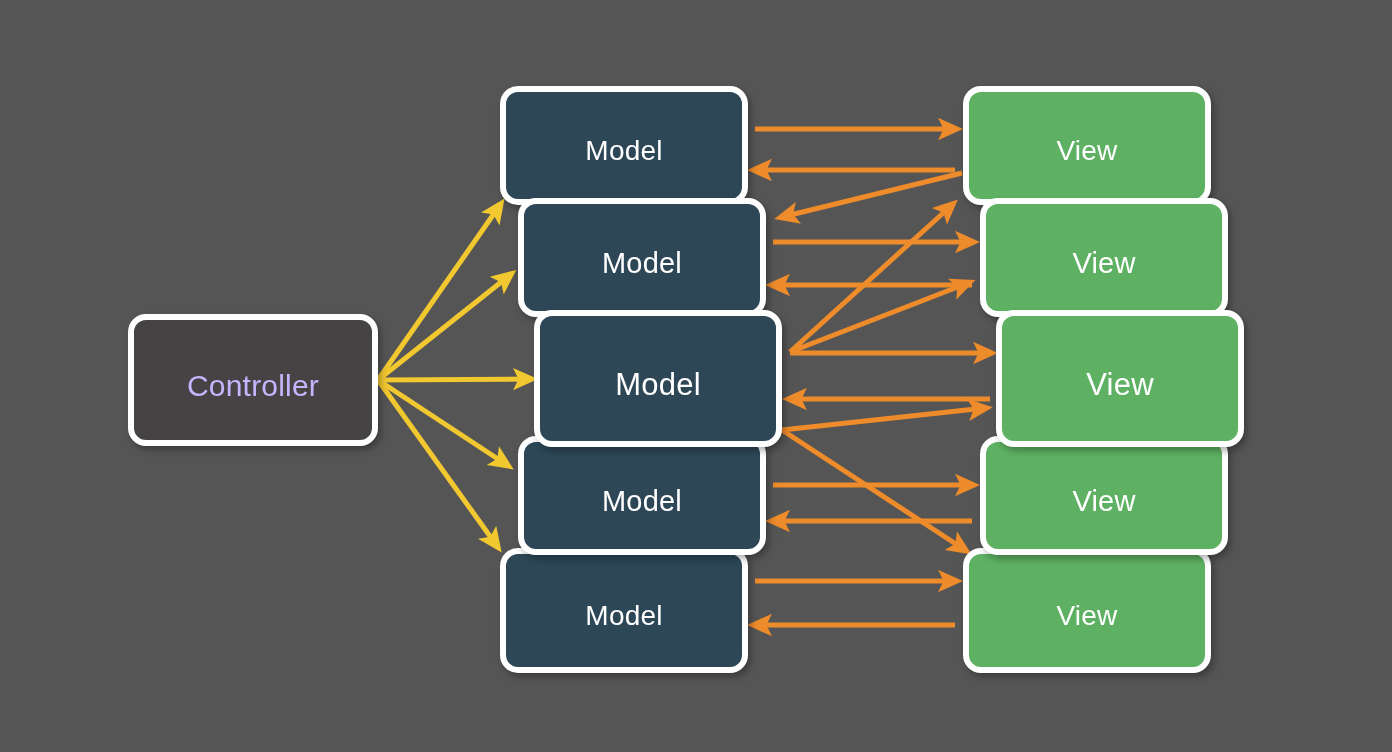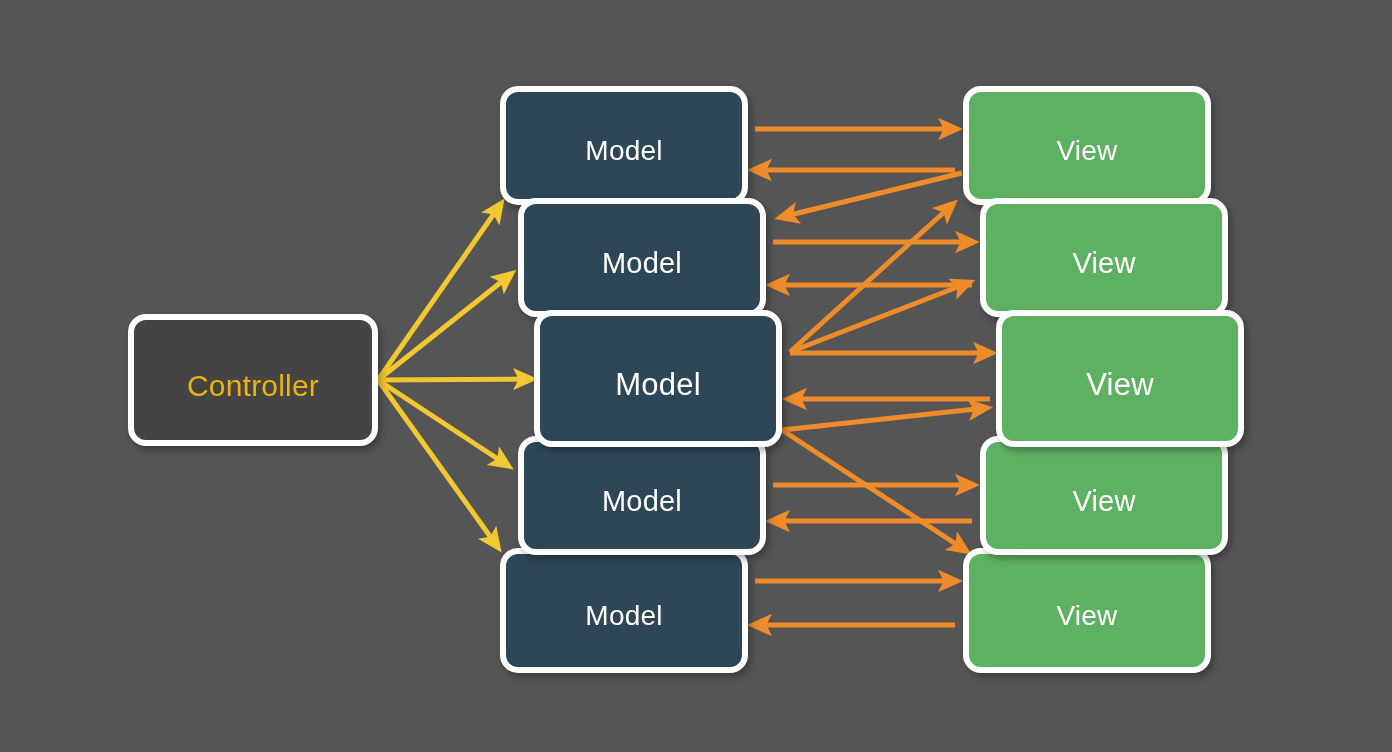--- a/index.html
+++ b/index.html
@@ -76,21 +76,21 @@
         <line x1="755" y1="581" x2="955" y2="581" stroke="#ee8b2a" stroke-width="5" stroke-linecap="butt" marker-end="url(#orangeHead)"></line>
         <line x1="955" y1="625" x2="755" y2="625" stroke="#ee8b2a" stroke-width="5" stroke-linecap="butt" marker-end="url(#orangeHead)"></line>
         <line x1="962" y1="173" x2="782" y2="217" stroke="#ee8b2a" stroke-width="5" stroke-linecap="butt" marker-end="url(#orangeHead)"></line>
         <line x1="790" y1="352" x2="952" y2="205" stroke="#ee8b2a" stroke-width="5" stroke-linecap="butt" marker-end="url(#orangeHead)"></line>
         <line x1="790" y1="352" x2="968" y2="283" stroke="#ee8b2a" stroke-width="5" stroke-linecap="butt" marker-end="url(#orangeHead)"></line>
         <line x1="782" y1="430" x2="985" y2="408" stroke="#ee8b2a" stroke-width="5" stroke-linecap="butt" marker-end="url(#orangeHead)"></line>
         <line x1="782" y1="430" x2="965" y2="550" stroke="#ee8b2a" stroke-width="5" stroke-linecap="butt" marker-end="url(#orangeHead)"></line>
       </g>
   </svg>
 
-  <div class="node" id="controller-node" style="left: 128px; top: 314px; width: 250px; height: 132px; background: rgb(69, 67, 67); border-color: rgb(255, 255, 255); color: #eab308; font-size: 30px; z-index: 10;">
+  <div class="node" id="controller-node" style="left: 128px; top: 314px; width: 250px; height: 132px; background: rgb(69, 67, 67); border-color: rgb(255, 255, 255); color: #c4b5fd; font-size: 30px; z-index: 10;">
     <span class="node-label">Controller</span>
   </div>
 
   <div id="model-stack">
       <div class="node" style="left: 500px; top: 86px; width: 248px; height: 119px; background: rgb(45, 71, 87); border-color: rgb(255, 255, 255); color: rgb(255, 255, 255); font-size: 28px; z-index: 11;">
         <span class="node-label">Model</span>
       </div>
       <div class="node" style="left: 518px; top: 198px; width: 248px; height: 119px; background: rgb(45, 71, 87); border-color: rgb(255, 255, 255); color: rgb(255, 255, 255); font-size: 29px; z-index: 12;">
         <span class="node-label">Model</span>
       </div>

